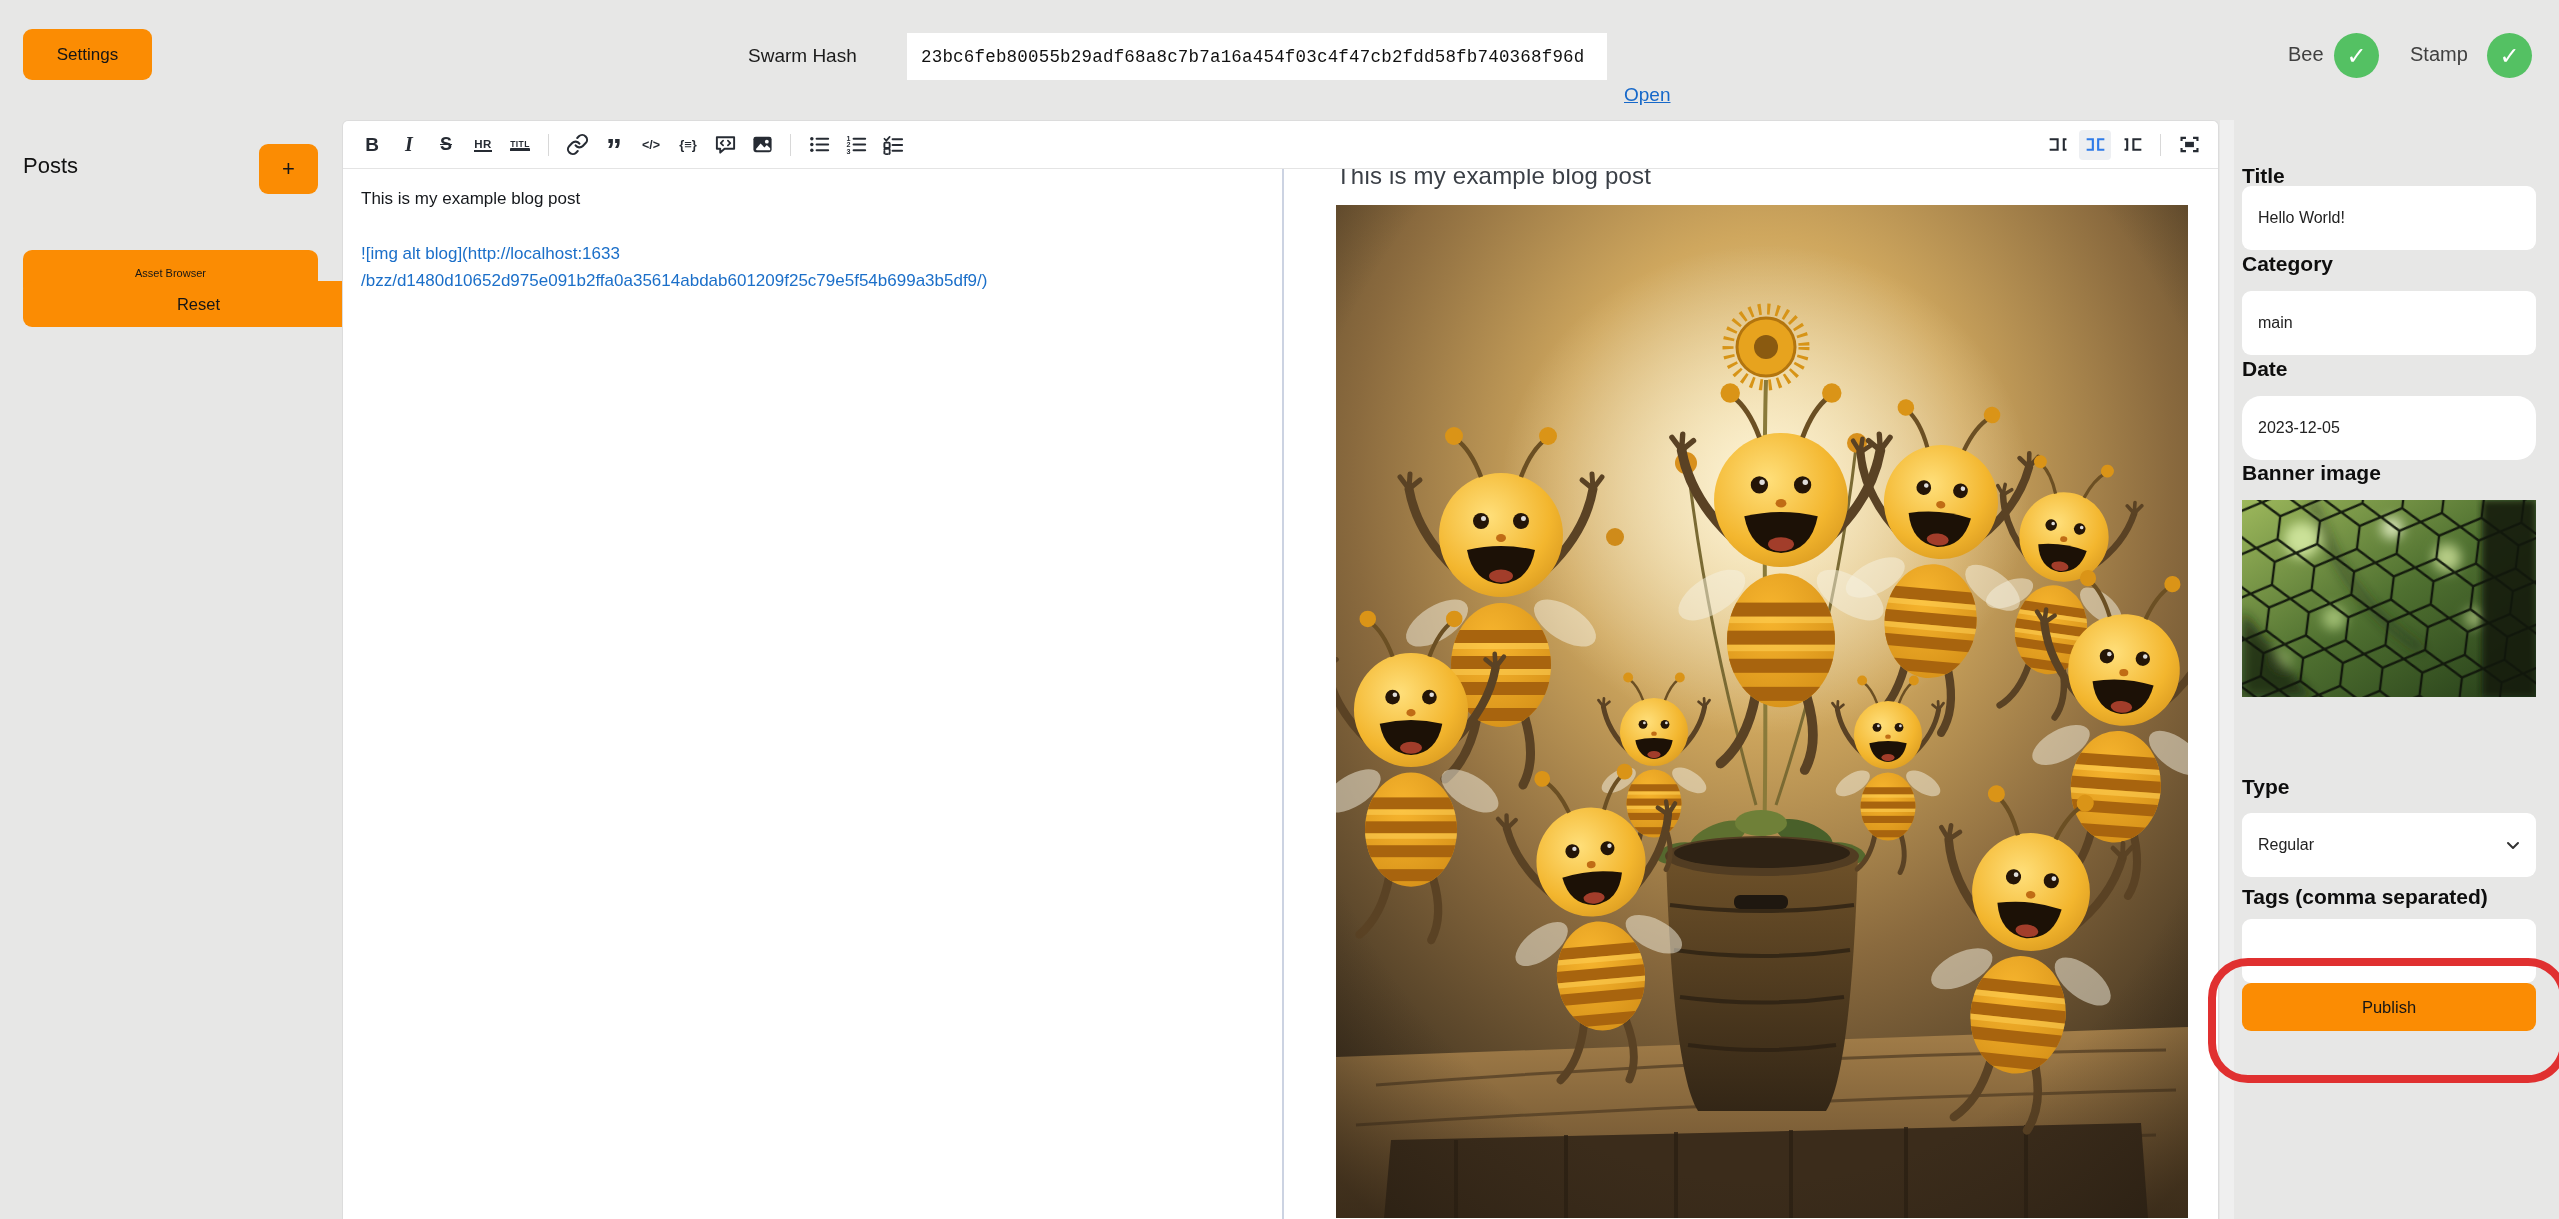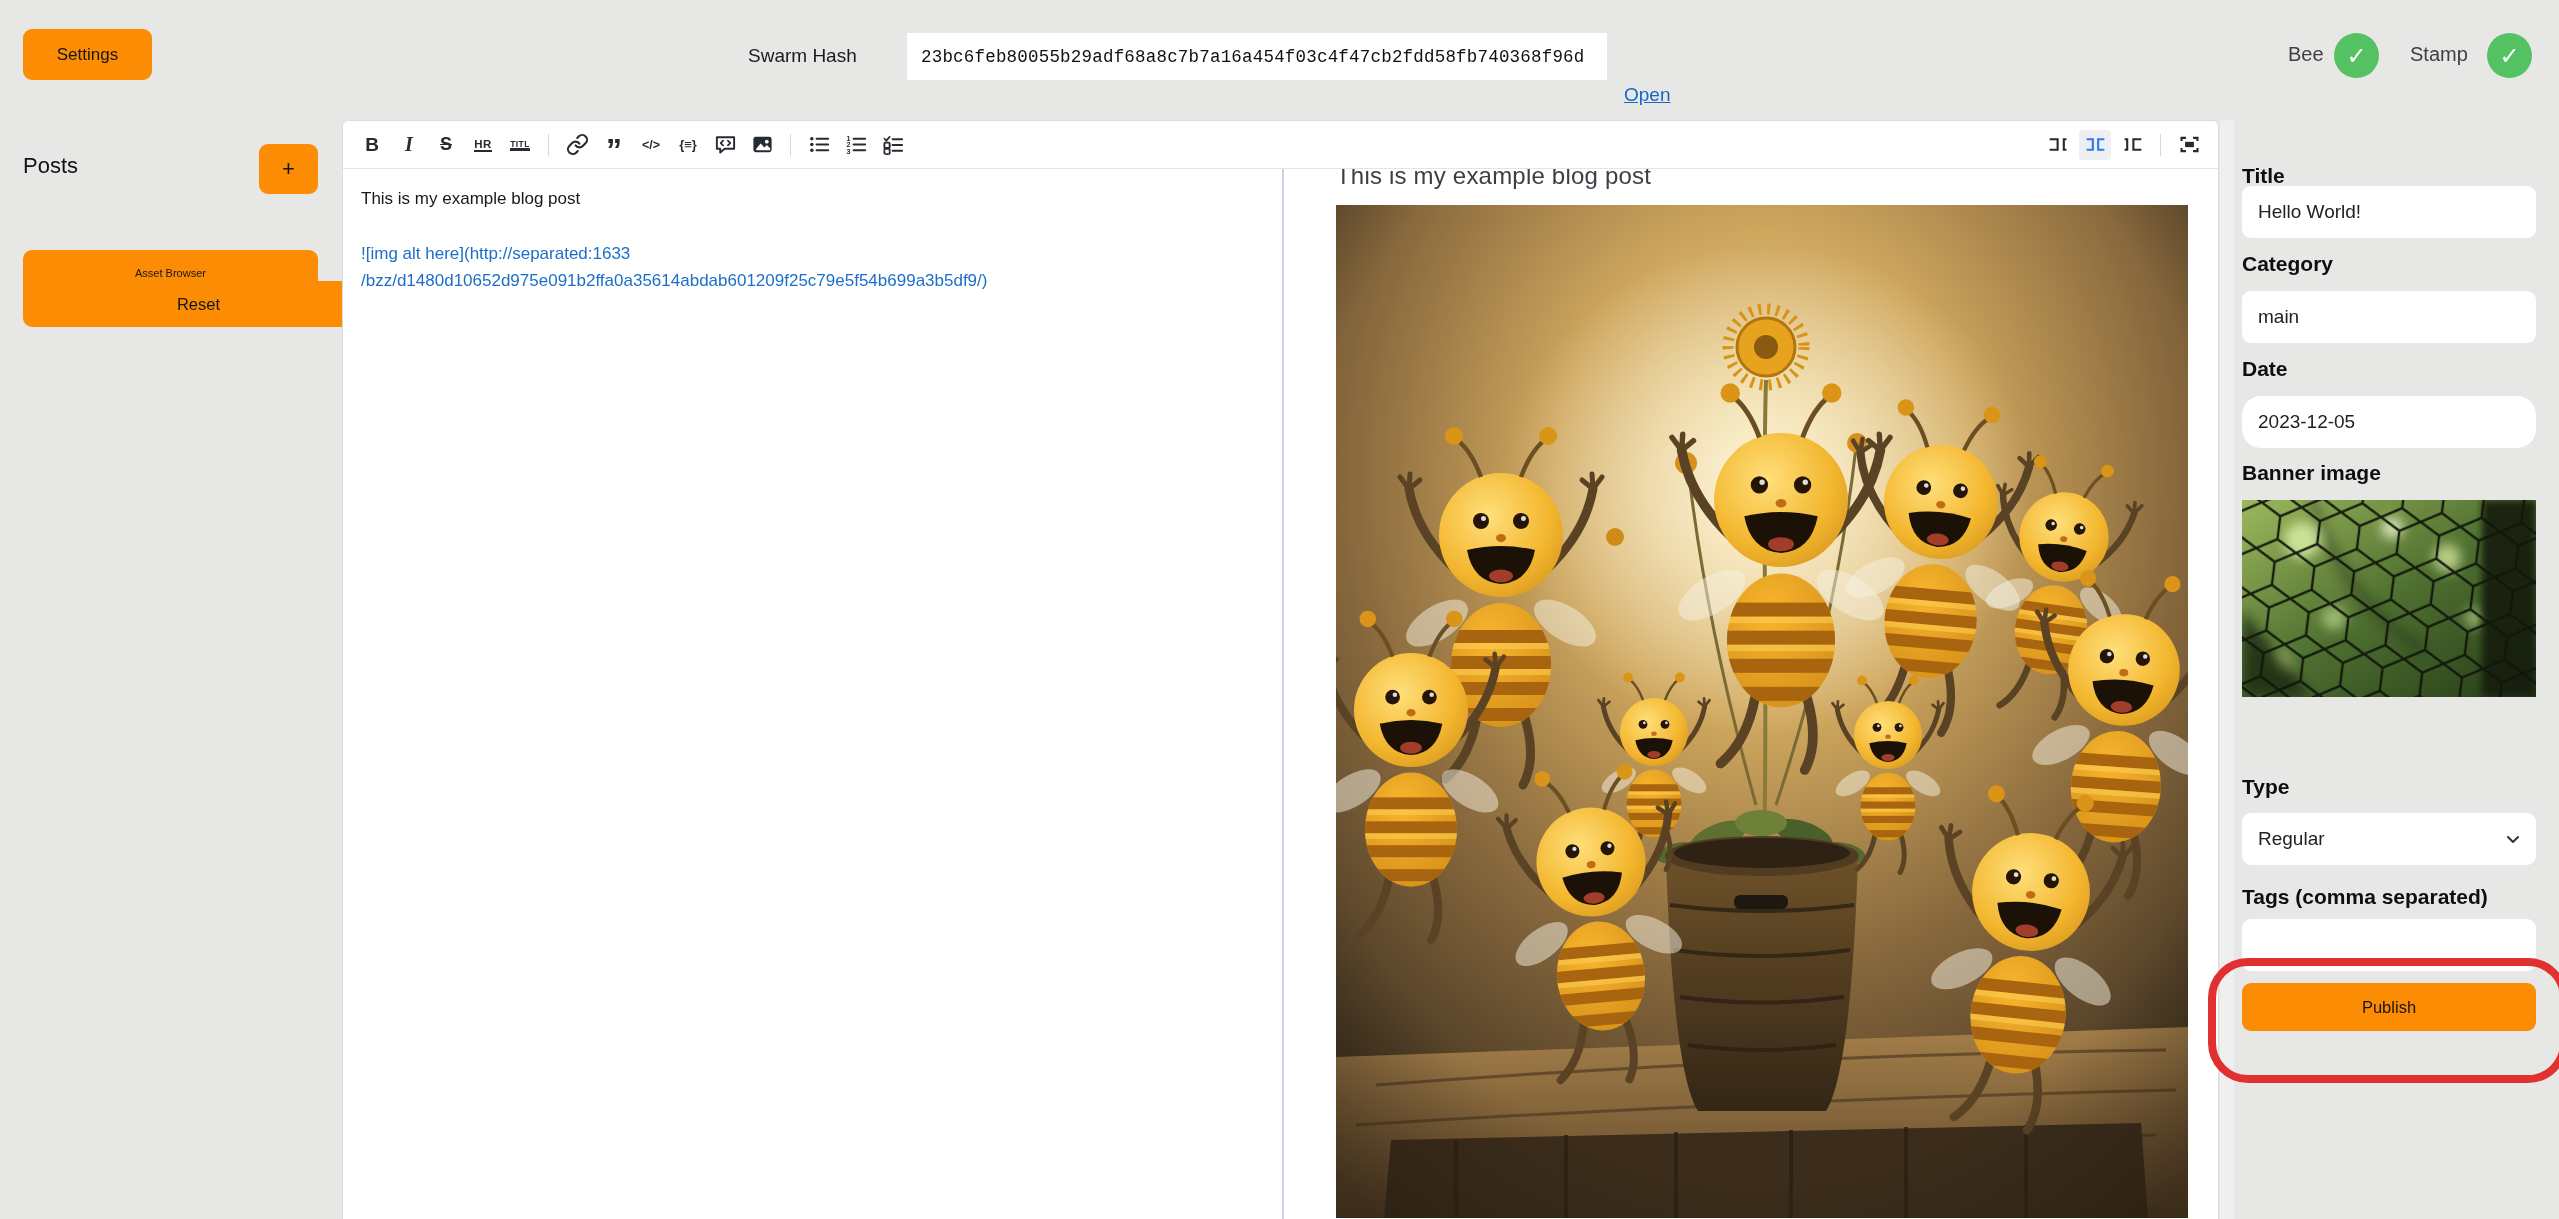--- a/index.html
+++ b/index.html
@@ -68,22 +68,22 @@
   #preview-inner{margin:-7px 0 0 52px;}
   #preview-heading{
     margin:0 0 15px 0;font-size:24px;font-weight:400;color:#3a3f46;letter-spacing:.2px;
   }
   #preview-image{width:852px;height:1013px;display:block;}
   
   #right-sidebar{left:2220px;top:120px;right:0;bottom:0;}
   #right-sidebar .strip{position:absolute;left:0;top:0;bottom:0;width:14px;background:#f1f1f1;opacity:.75;}
   .rs-label{position:absolute;left:22px;font-size:21px;font-weight:bold;color:#0e0e0e;}
   .rs-input{
-    position:absolute;left:22px;width:294px;height:52px;border:none;border-radius:9px;
-    background:#fff;padding:0 16px;font-size:19px;color:#222;box-sizing:border-box;
+    position:absolute;left:22px;width:294px;height:64px;border:none;border-radius:9px;
+    background:#fff;padding:0 16px;font-size:16px;color:#222;box-sizing:border-box;
     font-family:inherit;
   }
   .rs-btn{position:absolute;left:22px;width:294px;height:48px;font-size:16.5px;}
   #type-select{display:flex;align-items:center;justify-content:space-between;cursor:pointer;}
   #banner-thumb{position:absolute;left:22px;top:380px;width:294px;height:197px;overflow:hidden;}
   #annotation-ring{
     position:absolute;left:-12px;top:838px;width:344px;height:109px;
     border:8px solid #e03030;border-radius:40px;pointer-events:none;
   }
 </style>
@@ -216,21 +216,21 @@
             <path d="M4 8V4.5h5M17 4.5h5V8M22 16v3.5h-5M9 19.5H4V16"></path>
             <rect x="8" y="9" width="10" height="6" fill="currentColor" stroke="none"></rect>
           </svg>
         </span>
       </div>
   </div>
 
   <div id="editor-pane">
     <p id="editor-paragraph">This is my example blog post</p>
     <div id="editor-md">
-      <div>![img alt here](http://separated:1633</div>
+      <div>![img alt blog](http://localhost:1633</div>
       <div>/bzz/d1480d10652d975e091b2ffa0a35614abdab601209f25c79e5f54b699a3b5df9/)</div>
     </div>
   </div>
 
   <div id="pane-divider"></div>
 
   <div id="preview-pane">
     <div id="preview-inner">
       <h1 id="preview-heading">This is my example blog post</h1>
 

